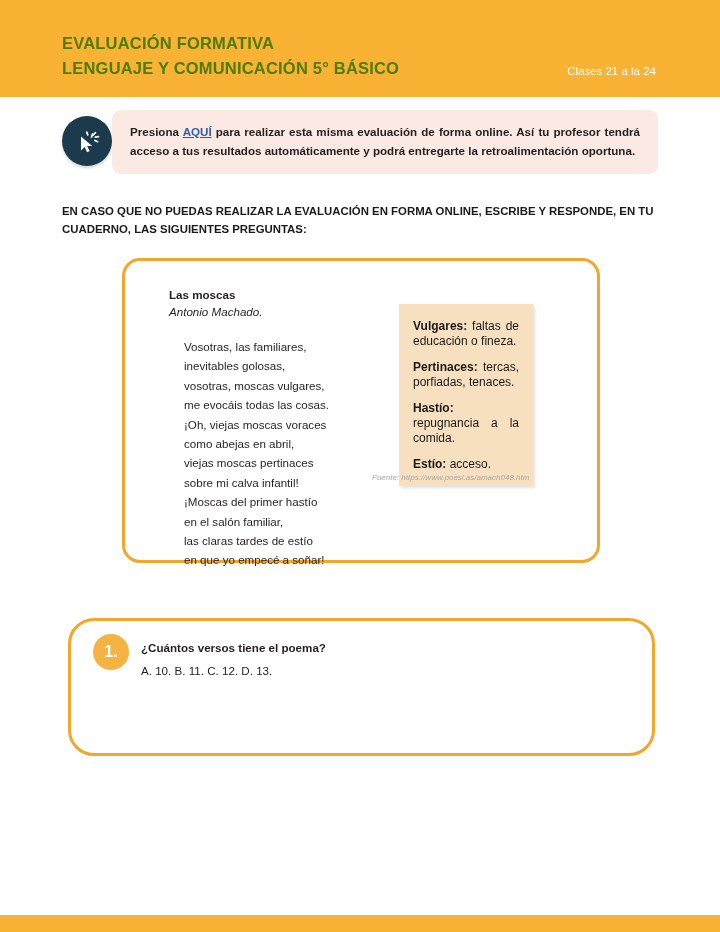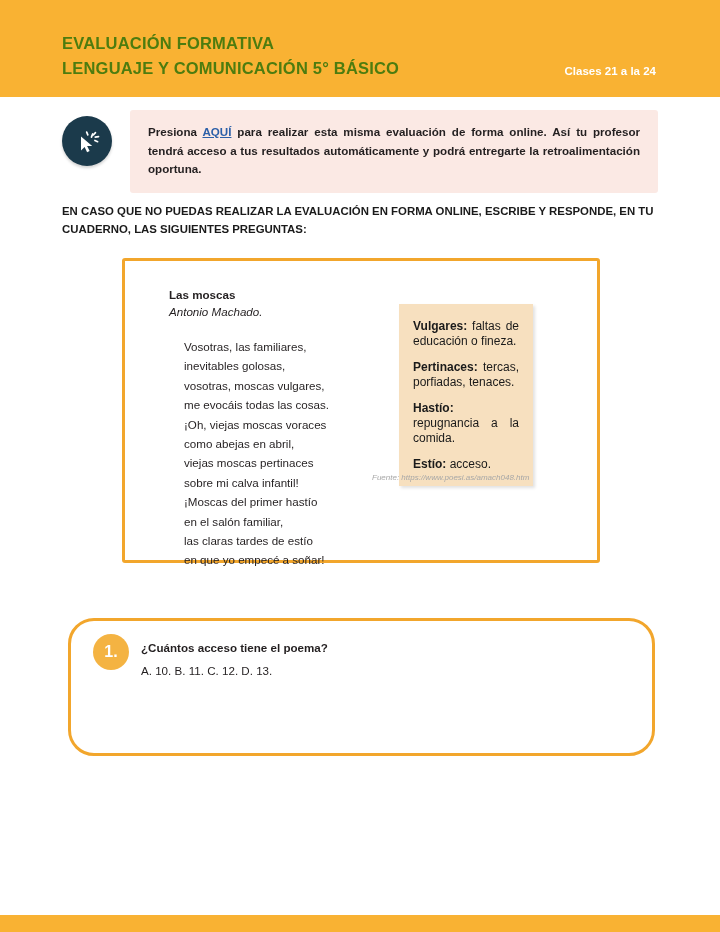--- a/index.html
+++ b/index.html
@@ -36,21 +36,21 @@
     font-size: 16.5px;
     letter-spacing: 0.2px;
     line-height: 25px;
     white-space: nowrap;
   }
   .header-classes {
     position: absolute;
     right: 64px;
     top: 65px;
     color: #ffffff;
-    font-weight: bold;
+    font-weight: normal;
     font-size: 11.5px;
     white-space: nowrap;
   }
 
   
   .notice-row {
     position: absolute;
     left: 62px;
     top: 110px;
     width: 596px;
@@ -64,23 +64,23 @@
     background: #1b3a4b;
     flex: 0 0 auto;
     margin-top: 6px;
     display: flex;
     align-items: center;
     justify-content: center;
     box-shadow: 0 2px 3px rgba(0,0,0,0.18);
   }
   .notice-icon svg { display: block; }
   .notice-box {
-    margin-left: 18px;
+    margin-left: 0;
     background: #fbe9e4;
-    border-radius: 3px;
+    border-radius: 9px;
     padding: 13px 18px 14px 18px;
     flex: 1 1 auto;
   }
   .notice-text {
     font-size: 11.6px;
     font-weight: bold;
     line-height: 18.5px;
     text-align: justify;
     color: #231f20;
   }
@@ -102,21 +102,21 @@
   }
 
   
   .poem-panel {
     position: absolute;
     left: 122px;
     top: 258px;
     width: 478px;
     height: 305px;
     border: 3px solid #f2a62c;
-    border-radius: 3px;
+    border-radius: 18px;
     background: #ffffff;
   }
   .poem-title {
     position: absolute;
     left: 44px;
     top: 25px;
     font-size: 11.6px;
     font-weight: bold;
     line-height: 17px;
   }
@@ -269,20 +269,20 @@
 <div class="glossary">
   <div class="gl-entry"><b>Vulgares:</b><span> faltas de educación o fineza.</span></div>
   <div class="gl-entry"><b>Pertinaces:</b><span> tercas, porfiadas, tenaces.</span></div>
   <div class="gl-entry"><b>Hastío:</b><span> repugnancia a la comida.</span></div>
   <div class="gl-entry"><b>Estío:</b><span> acceso.</span></div>
 </div>
 <div class="source">Fuente: https://www.poesi.as/amach048.htm</div>
 
 <div class="question-panel">
   <div class="q-badge">1.</div>
-  <div class="q-text">¿Cuántos acceso tiene el poema?</div>
+  <div class="q-text">¿Cuántos versos tiene el poema?</div>
   <div class="q-options">A. 10.
 B. 11.
 C. 12.
 D. 13.</div>
 </div>
 
 <div class="footer-bar"></div>
 
 </body></html>

